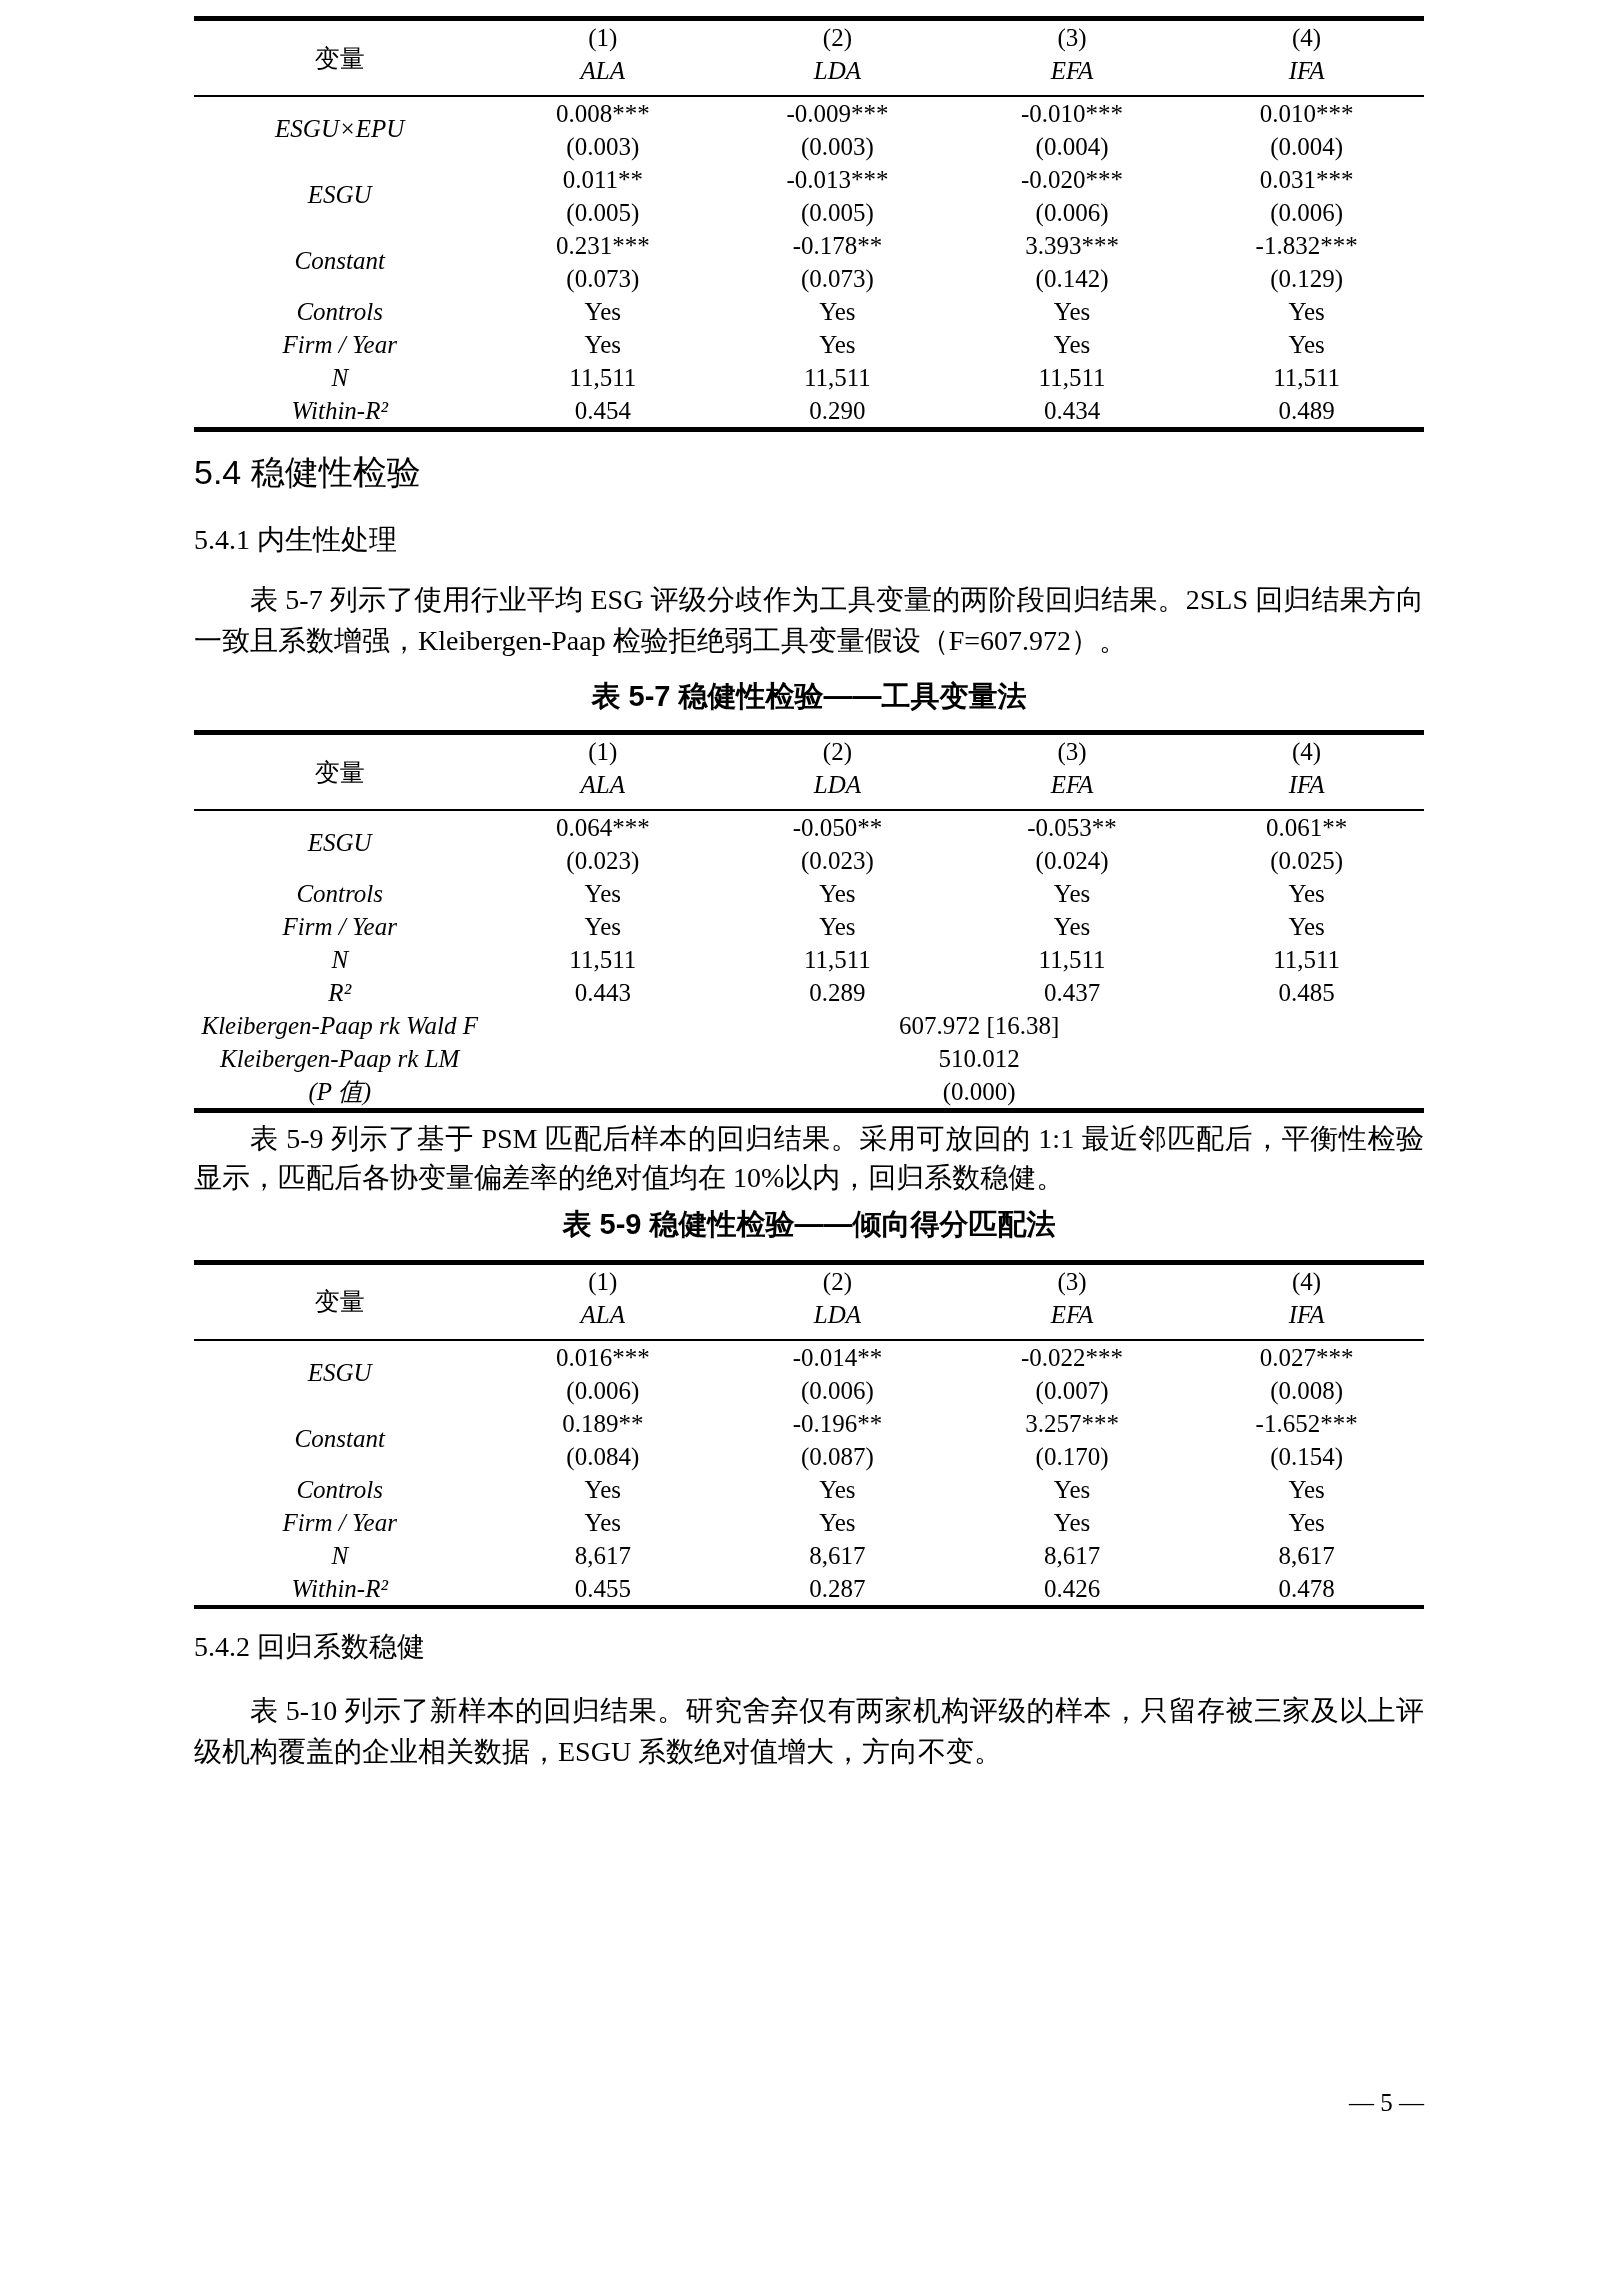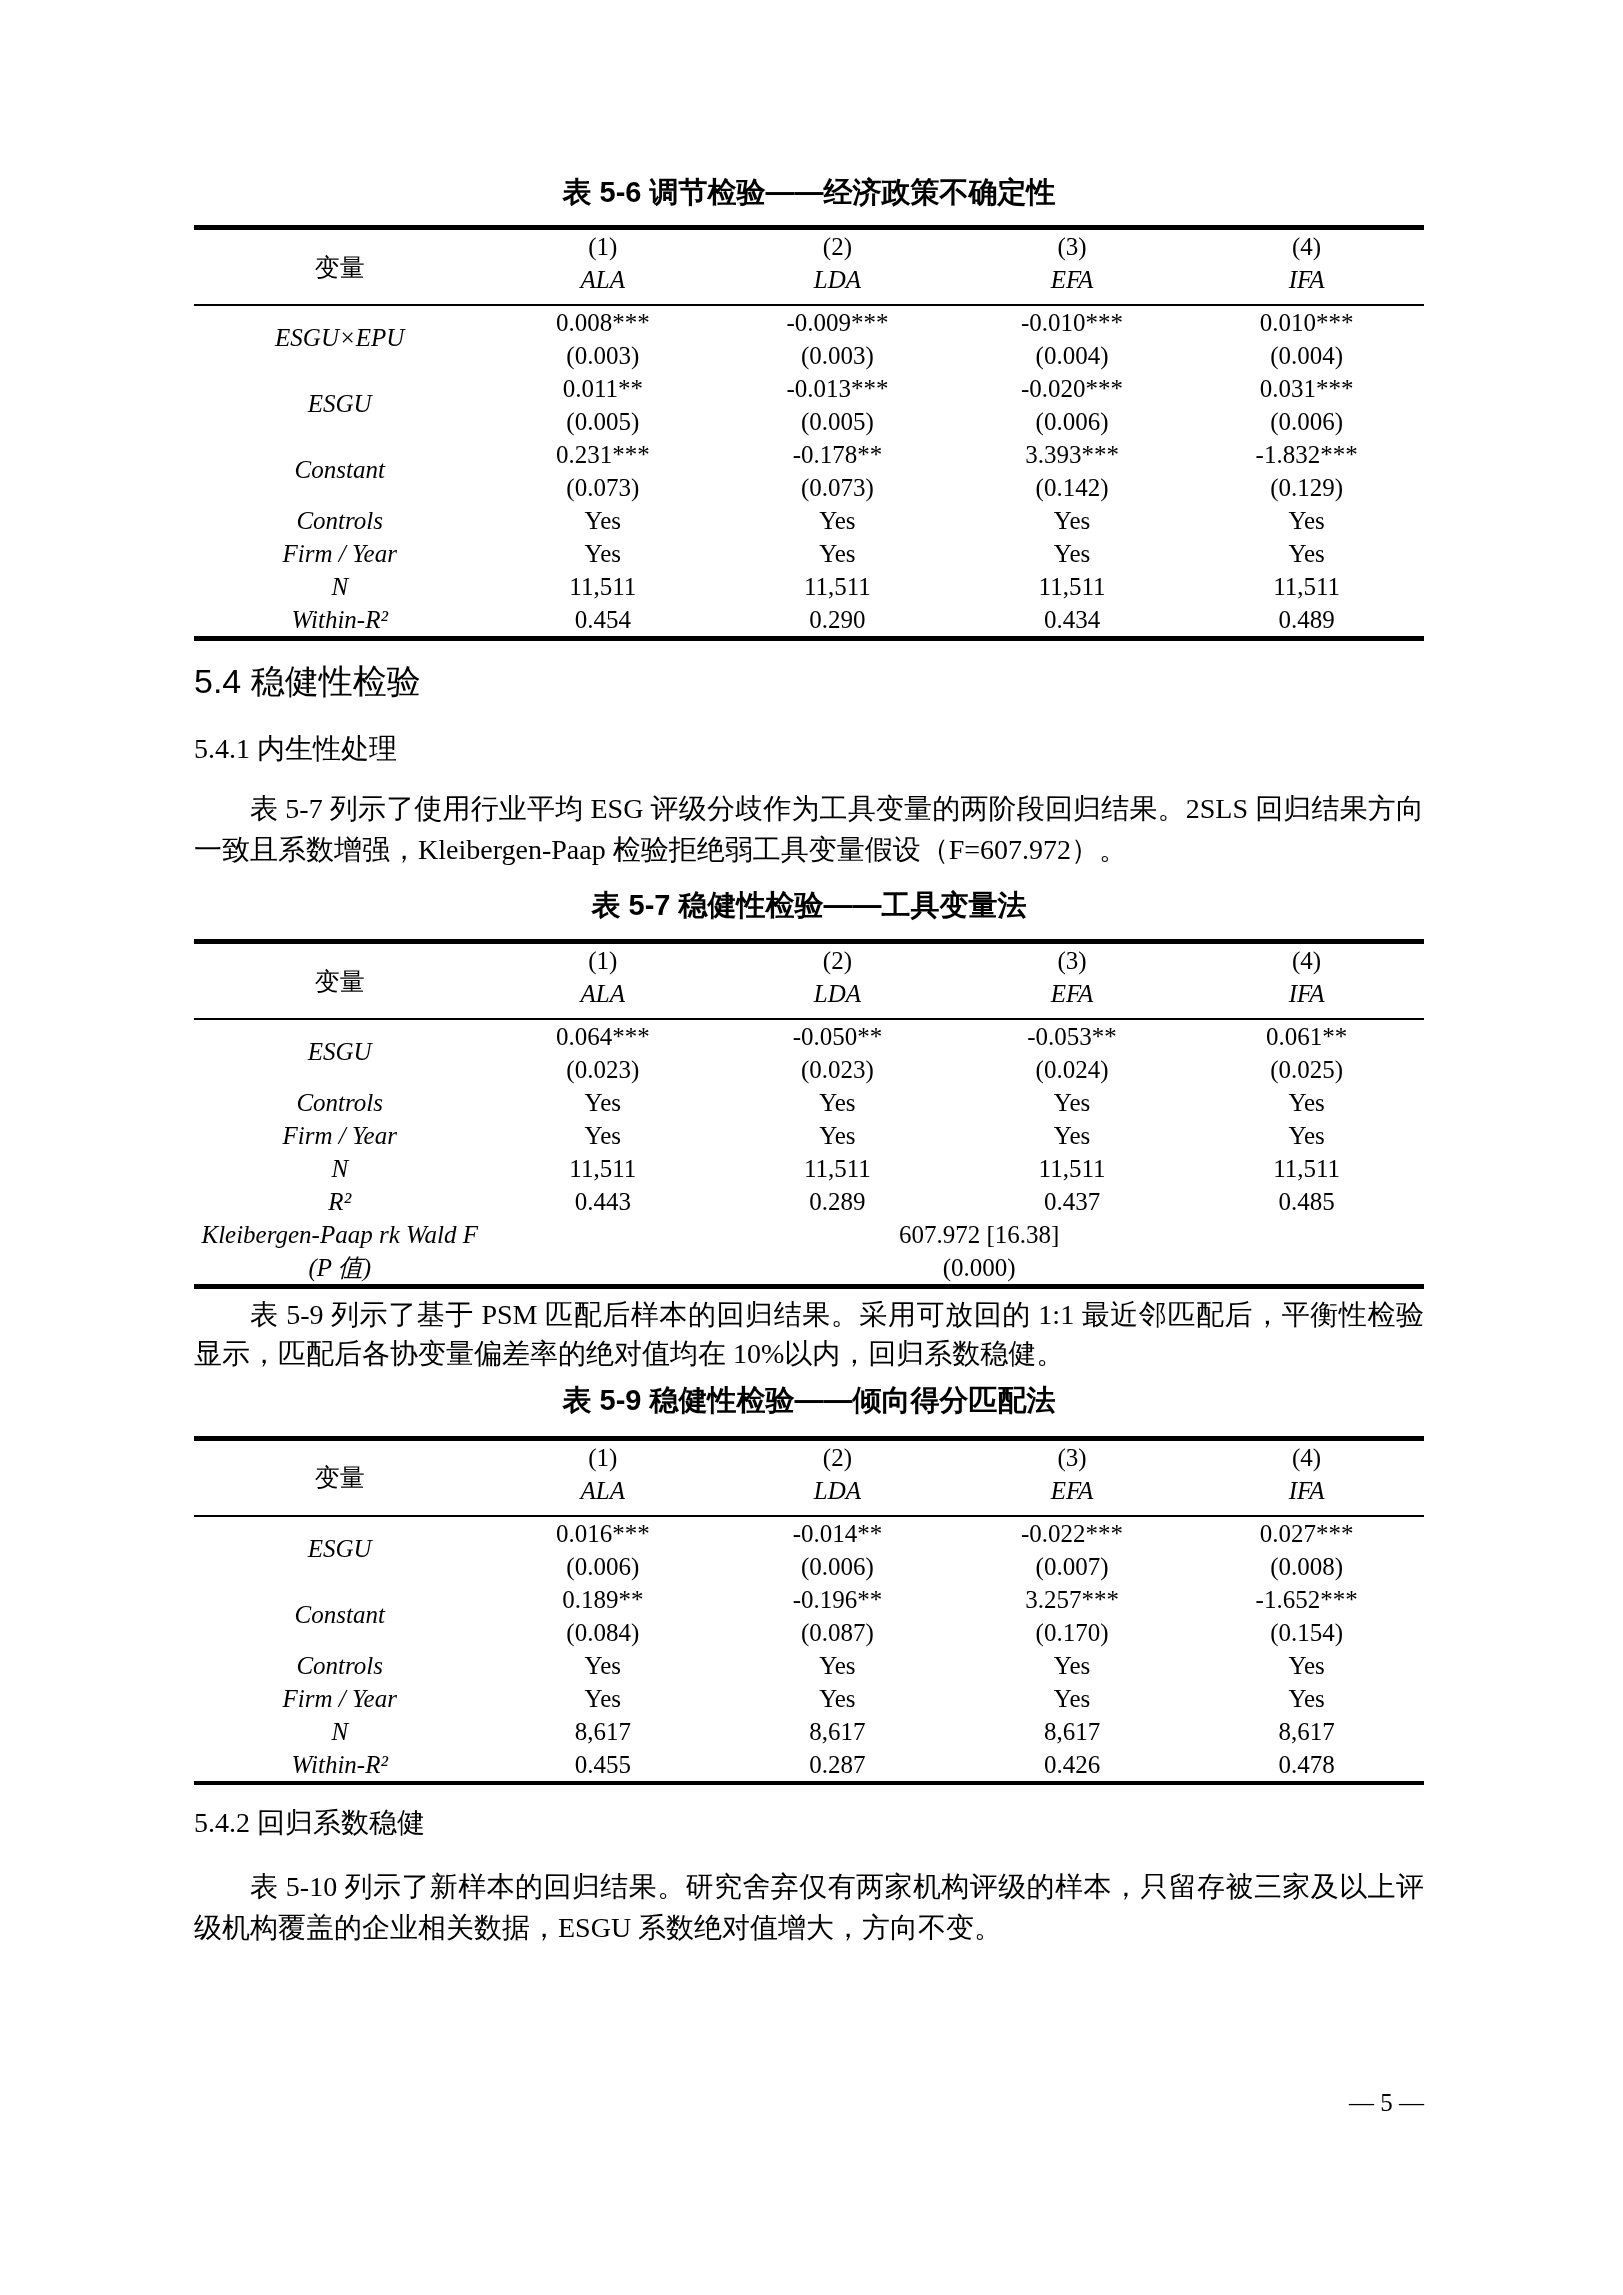--- a/index.html
+++ b/index.html
@@ -56,21 +56,20 @@
   .footer {
     position:absolute; top:2086px; right:199px;
     font-size:25px; line-height:33px;
   }
 </style>
 </head>
 <body>
 
 <div class="page">
 
-  <div class="tbl-title t56-title">表 5-6 调节检验——经济政策不确定性</div>
   <div class="tbl t56">
     <div class="rule"></div>
     <div class="trow thead">
       <div class="c lbl cjk">变量</div>
       <div class="c dat">
         <div>(1)</div>
         <div class="dep">ALA</div>
       </div>
       <div class="c dat">
         <div>(2)</div>
@@ -247,20 +246,24 @@
       <div class="c dat">0.443</div>
       <div class="c dat">0.289</div>
       <div class="c dat">0.437</div>
       <div class="c dat">0.485</div>
     </div>
     <div class="trow single spanrow">
       <div class="c lbl">Kleibergen-Paap rk Wald F</div>
       <div class="c span">607.972 [16.38]</div>
     </div>
     <div class="trow single spanrow">
+      <div class="c lbl">Kleibergen-Paap rk LM</div>
+      <div class="c span">510.012</div>
+    </div>
+    <div class="trow single spanrow">
       <div class="c lbl">(P 值)</div>
       <div class="c span">(0.000)</div>
     </div>
     <div class="rule"></div>
   </div>
 
   <div class="para p59">表 5-9 列示了基于 PSM 匹配后样本的回归结果。采用可放回的 1:1 最近邻匹配后，平衡性检验显示，匹配后各协变量偏差率的绝对值均在 10%以内，回归系数稳健。</div>
 
   <div class="tbl-title t59-title">表 5-9 稳健性检验——倾向得分匹配法</div>
   <div class="tbl t59">

